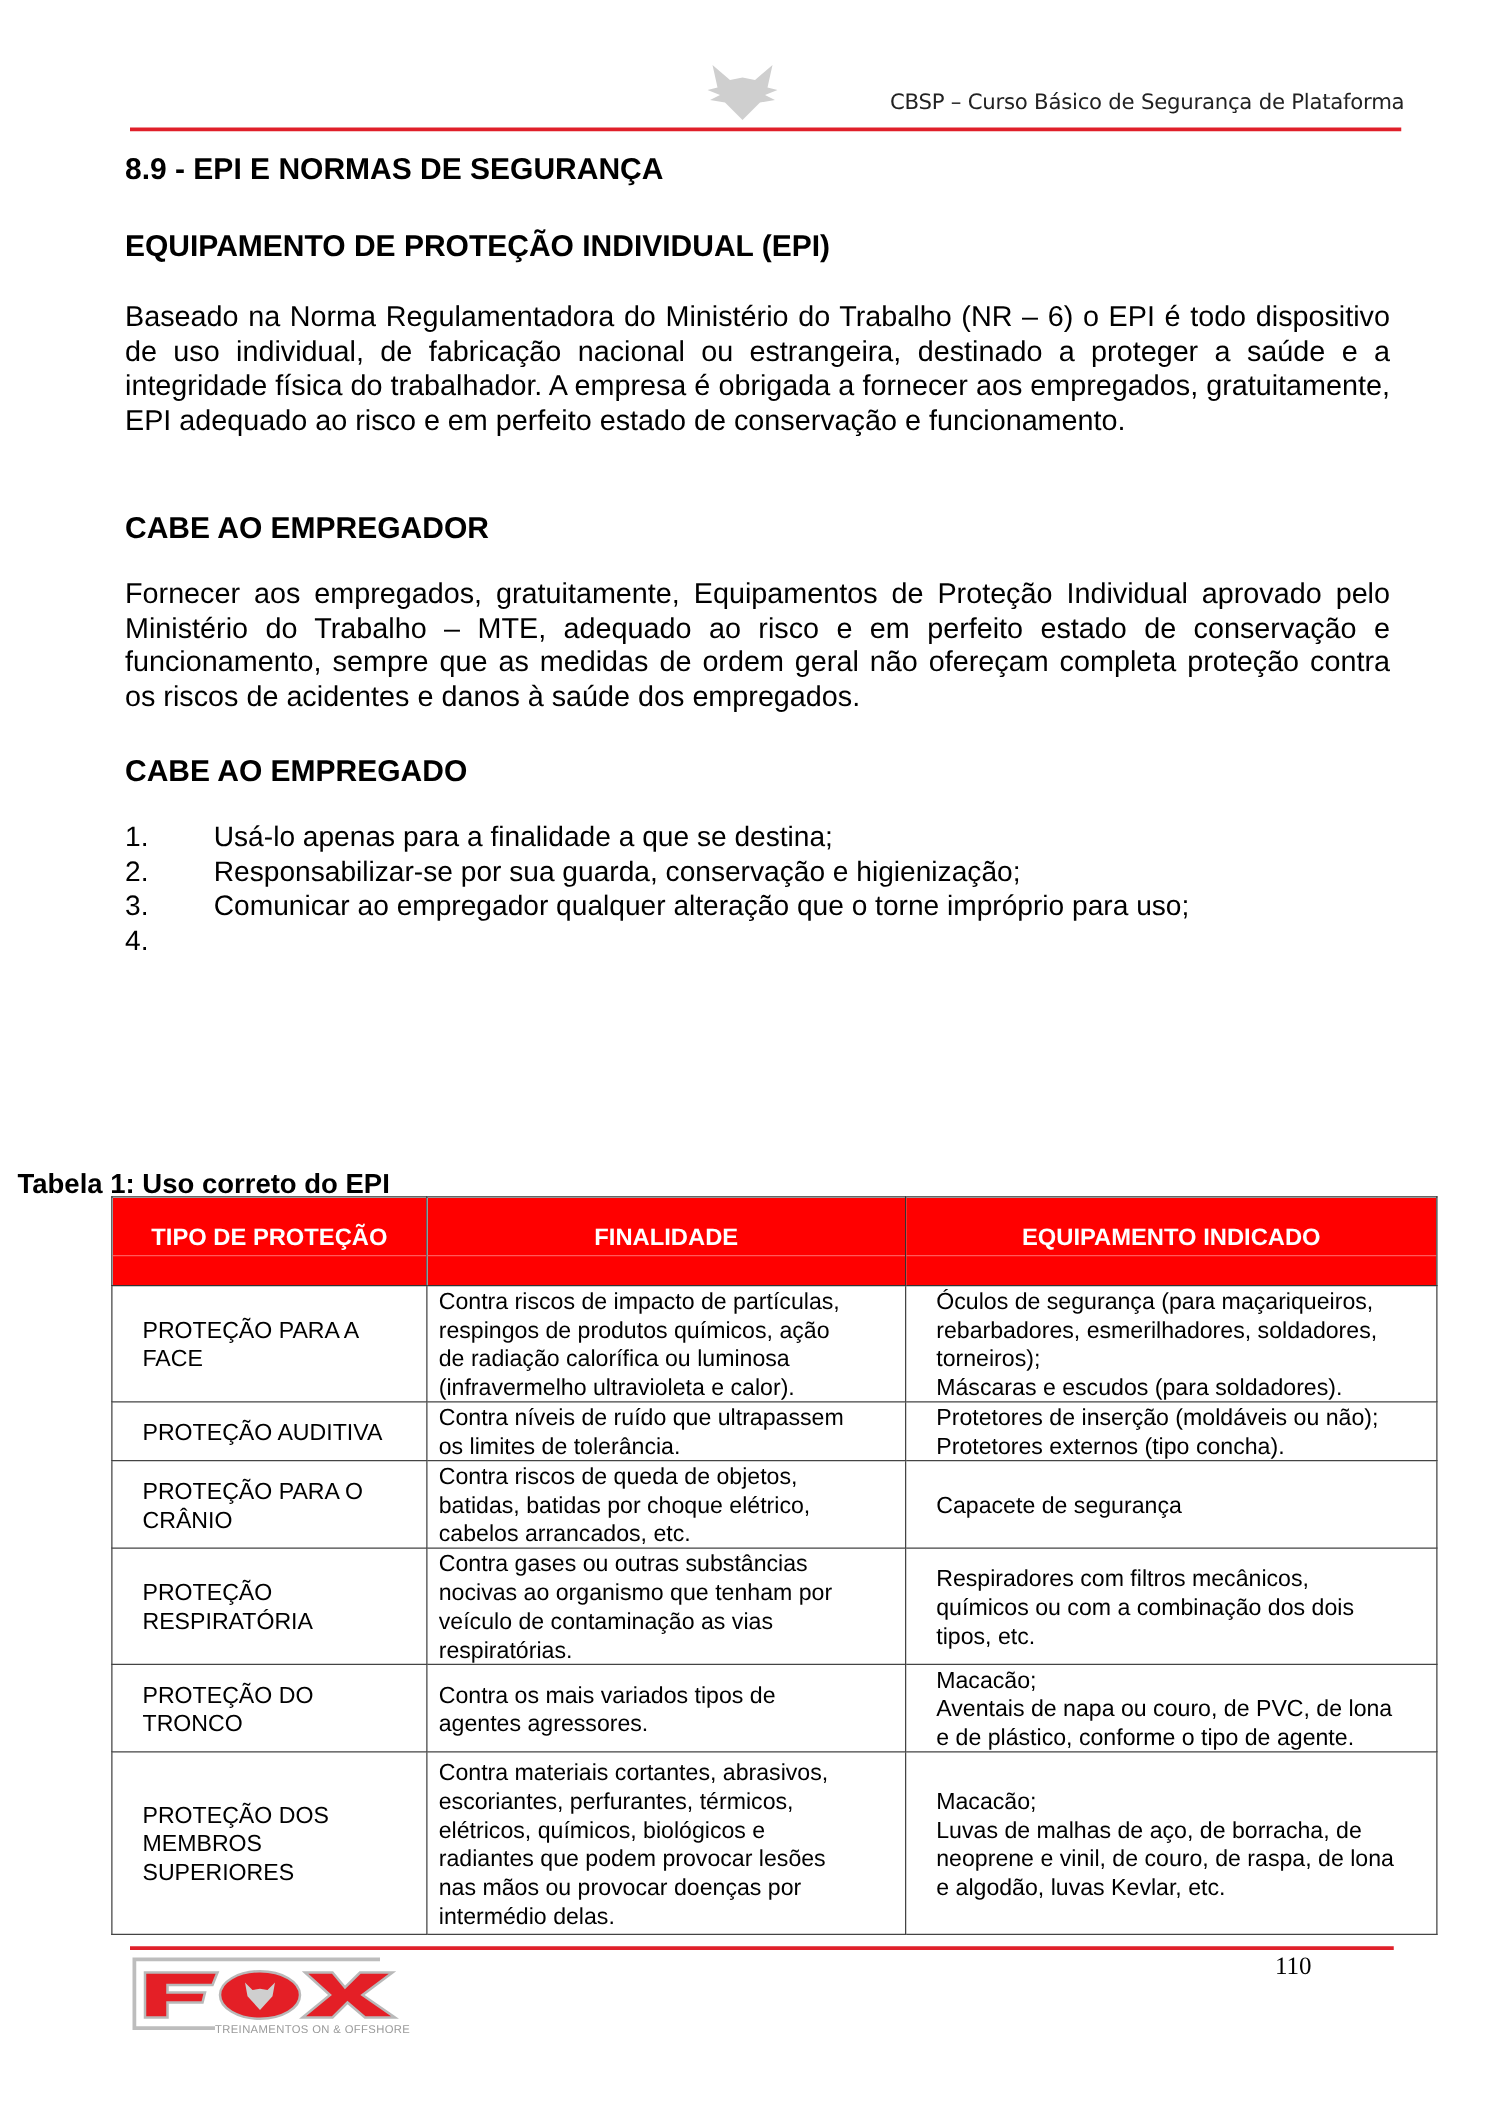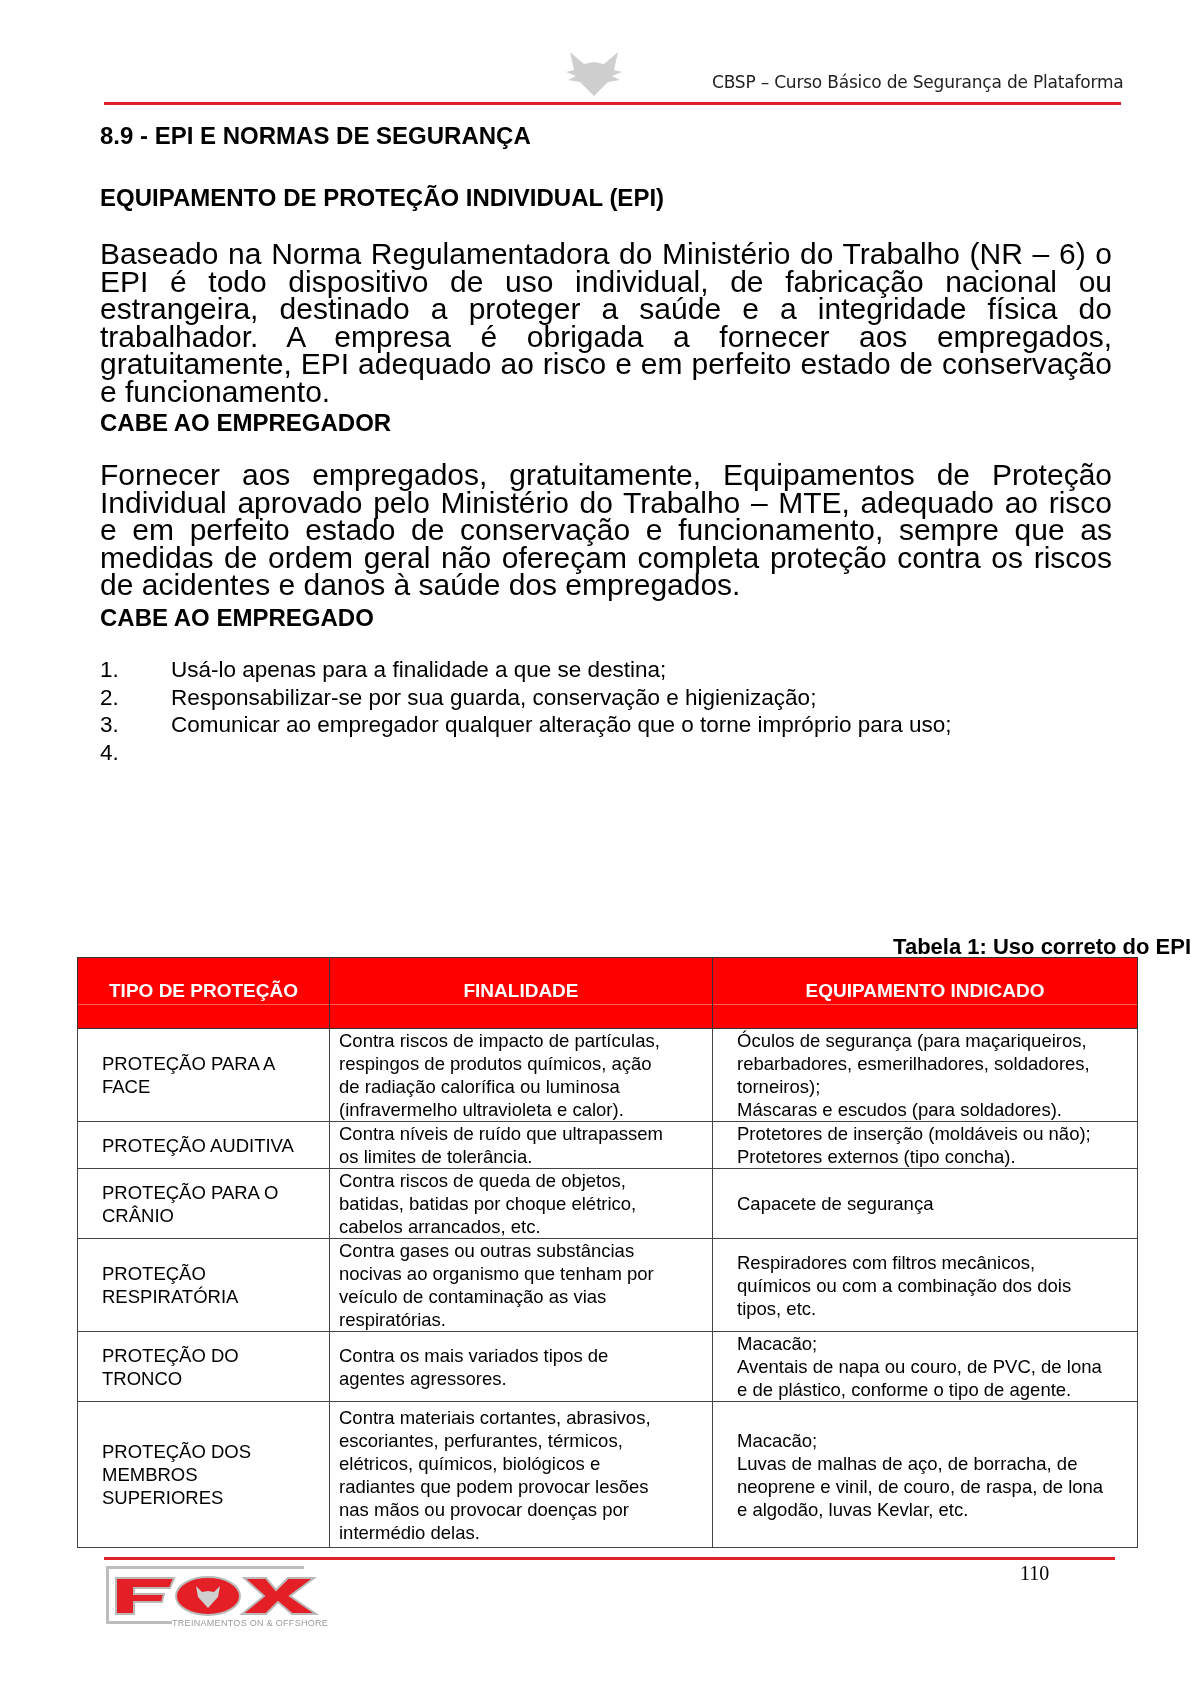--- a/index.html
+++ b/index.html
@@ -3,29 +3,29 @@
 <meta charset="utf-8">
 <style>
   html, body { margin: 0; padding: 0; background: #ffffff; }
   body { width: 1191px; height: 1684px; position: relative; overflow: hidden; color: #000; font-family: "Liberation Sans", sans-serif; }
 
   .page-header { position: absolute; left: 0; top: 0; width: 1191px; height: 110px; padding-left: 41px; }
   .fox-watermark { position: absolute; left: 562px; top: 50px; width: 64px; height: 48px; }
   .header-title { position: absolute; left: 712px; top: 72px; font-family: "DejaVu Sans", sans-serif; font-size: 17px; color: #222; letter-spacing: -0.2px; white-space: nowrap; }
   .header-rule { position: absolute; left: 104px; top: 102px; width: 1017px; height: 3px; background: #e0202a; }
   .h-section { position: absolute; left: 100px; font-weight: bold; font-size: 24px; white-space: nowrap; }
-  .para { position: absolute; left: 100px; width: 1012px; font-size: 30px; line-height: 27.6px; text-align: justify; text-align-last: left; }
+  .para { position: absolute; left: 100px; width: 1012px; font-size: 23px; line-height: 27.6px; text-align: justify; text-align-last: left; }
 
   .list { position: absolute; left: 100px; top: 656px; width: 1012px; margin: 0; padding: 0; list-style: none; font-size: 22.5px; line-height: 27.6px; }
   .list li { display: flex; }
   .list .num { width: 71px; flex: none; }
 
-  .table-caption { position: absolute; left: 0; width: 1191px; top: 934px; text-align: right; font-weight: bold; font-size: 22px; padding-left: 14px; box-sizing: border-box; }
-
-  table.epi { position: absolute; left: 77px; top: 957px; width: 1060px; border-collapse: collapse; table-layout: fixed; }
+  .table-caption { position: absolute; left: 0; width: 1191px; top: 934px; text-align: left; font-weight: bold; font-size: 22px; padding-left: 14px; box-sizing: border-box; }
+
+  table.epi { position: absolute; left: 89px; top: 957px; width: 1060px; border-collapse: collapse; table-layout: fixed; }
   table.epi col.c1 { width: 252px; }
   table.epi col.c2 { width: 383px; }
   table.epi col.c3 { width: 425px; }
   table.epi th { background: #ff0000; color: #fff; font-weight: bold; font-size: 19px; height: 70px; border: 1.5px solid #333; padding: 0 6px; vertical-align: middle; position: relative; }
   table.epi th .inner-line { position: absolute; left: 0; right: 0; top: 46px; height: 1px; background: #ff5a5a; }
   table.epi th .lbl { position: relative; top: -2px; }
   table.epi td { border: 1.5px solid #444; font-size: 18.5px; line-height: 23px; padding: 0 24px; vertical-align: middle; }
   table.epi td.desc { padding: 0 9px; }
 
   .footer-rule { position: absolute; left: 104px; top: 1557px; width: 1011px; height: 3px; background: #e0202a; }

